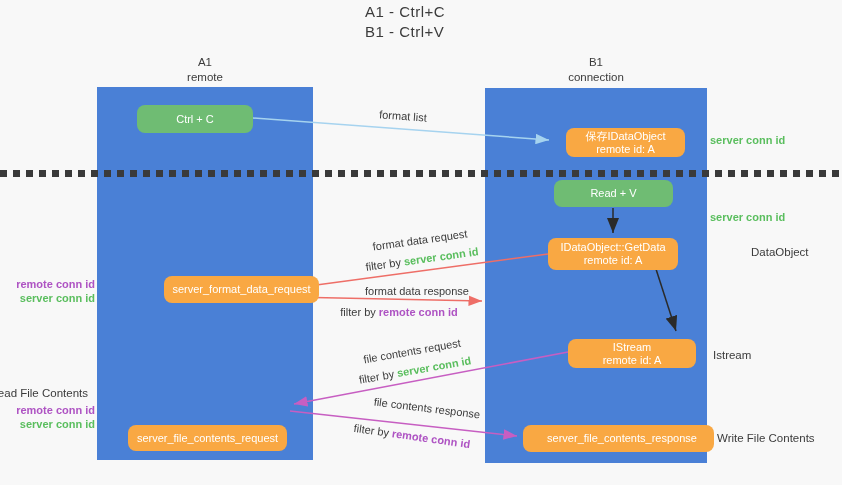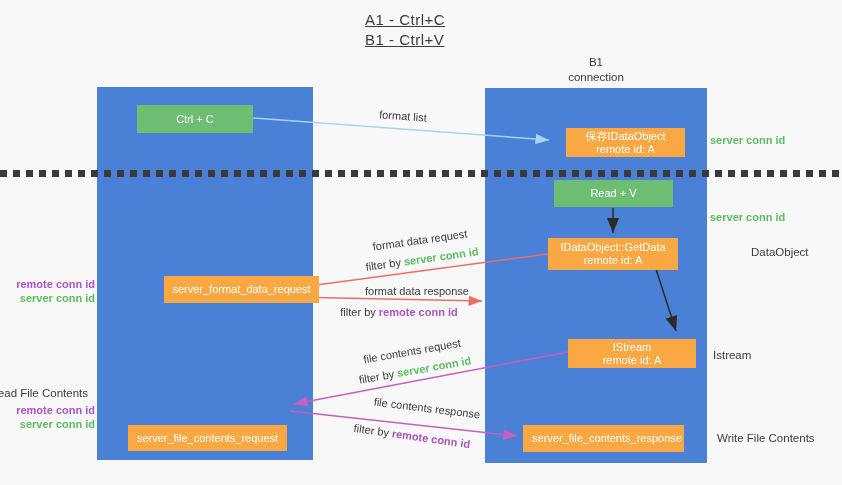--- a/index.html
+++ b/index.html
@@ -4,31 +4,31 @@
 <style>
   :root{
     --column-blue:#4a80d6; --node-green:#6fbc73; --node-orange:#f9a843;
     --text-dark:#3b3b3b; --text-green:#5abe5e; --text-purple:#ae53c3;
     --arrow-blue:#a6d3ef; --arrow-red:#ee6e67; --arrow-magenta:#c75ec2;
     --arrow-black:#2a2a2a; --dotted-line:#3a3a3a; --background:#f8f8f8;
   }
   *{margin:0;padding:0;box-sizing:border-box;}
   body{background:var(--background); font-family:"Liberation Sans", sans-serif; color:var(--text-dark);}
   .canvas{position:relative; width:842px; height:485px; overflow:hidden; background:var(--background);}
-  .title{position:absolute; left:365px; top:10px; font-size:15px; line-height:20px; letter-spacing:.5px; color:var(--text-dark);text-decoration:underline;}
+  .title{position:absolute; left:365px; top:2px; font-size:15px; line-height:20px; letter-spacing:.5px; color:var(--text-dark);}
   .col-header{position:absolute; top:55px; text-align:center; font-size:11.5px; line-height:15px; color:var(--text-dark);}
   .col-header.a1{left:97px; width:216px;}
   .col-header.b1{left:485px; width:222px;}
   .column{position:absolute; background:var(--column-blue);}
   .column.a1{left:97px; top:87px; width:216px; height:373px;}
   .column.b1{left:485px; top:88px; width:222px; height:375px;}
   .dotted{position:absolute; left:0; top:170px; width:842px; height:7px;
     background:repeating-linear-gradient(90deg, var(--dotted-line) 0 7px, transparent 7px 13px);}
   .node{position:absolute; display:flex; flex-direction:column; align-items:center; justify-content:center;
-    color:#fff; font-size:11px; line-height:13px; text-align:right; white-space:nowrap;}
+    color:#fff; font-size:11px; line-height:13px; text-align:right; white-space:nowrap;border-radius:8px;}
   .node.green{background:var(--node-green);}
   .node.orange{background:var(--node-orange);}
   .arrows{position:absolute; left:0; top:0; width:842px; height:485px; pointer-events:none;}
   .m-blue{fill:var(--arrow-blue);} .m-red{fill:var(--arrow-red);}
   .m-magenta{fill:var(--arrow-magenta);} .m-black{fill:var(--arrow-black);}
   .l-blue{stroke:var(--arrow-blue);} .l-red{stroke:var(--arrow-red);}
   .l-magenta{stroke:var(--arrow-magenta);} .l-black{stroke:var(--arrow-black);}
   .arrow-label{position:absolute; white-space:nowrap; font-size:11px; color:var(--text-dark);}
   .green-txt{color:var(--text-green); font-weight:bold;}
   .purple-txt{color:var(--text-purple); font-weight:bold;}
@@ -39,20 +39,24 @@
 </head>
 <body>
 
 <div class="canvas">
 
   <div class="title">
     <div>A1 - Ctrl+C</div>
     <div>B1 - Ctrl+V</div>
   </div>
 
+  <div class="col-header a1">
+    <div>A1</div>
+    <div>remote</div>
+  </div>
   <div class="col-header b1">
     <div>B1</div>
     <div>connection</div>
   </div>
 
   <div class="column a1"></div>
   <div class="column b1"></div>
 
   <div class="dotted"></div>
 
@@ -105,21 +109,21 @@
 
   <div class="node orange" style="left:568px;top:339px;width:128px;height:29px;">
     <div>IStream</div>
     <div>remote id: A</div>
   </div>
 
   <div class="node orange" style="left:128px;top:392px;width:159px;height:26px;margin-top:33px;">
     <div>server_file_contents_request</div>
   </div>
 
-  <div class="node orange" style="left:523px;top:425px;width:161px;height:27px;padding-left:7px;">
+  <div class="node orange" style="left:523px;top:425px;width:191px;height:27px;padding-left:7px;">
     <div>server_file_contents_response</div>
   </div>
 
   <div class="arrow-label" style="left:403px;top:116px;transform:translate(-50%,-50%) rotate(4deg);">format list</div>
 
   <div class="arrow-label" style="left:420px;top:240px;transform:translate(-50%,-50%) rotate(-8deg);">format data request</div>
   <div class="arrow-label" style="left:422px;top:259px;transform:translate(-50%,-50%) rotate(-8deg);">
     <span>filter by</span>
     <span class="green-txt">server conn id</span>
   </div>

